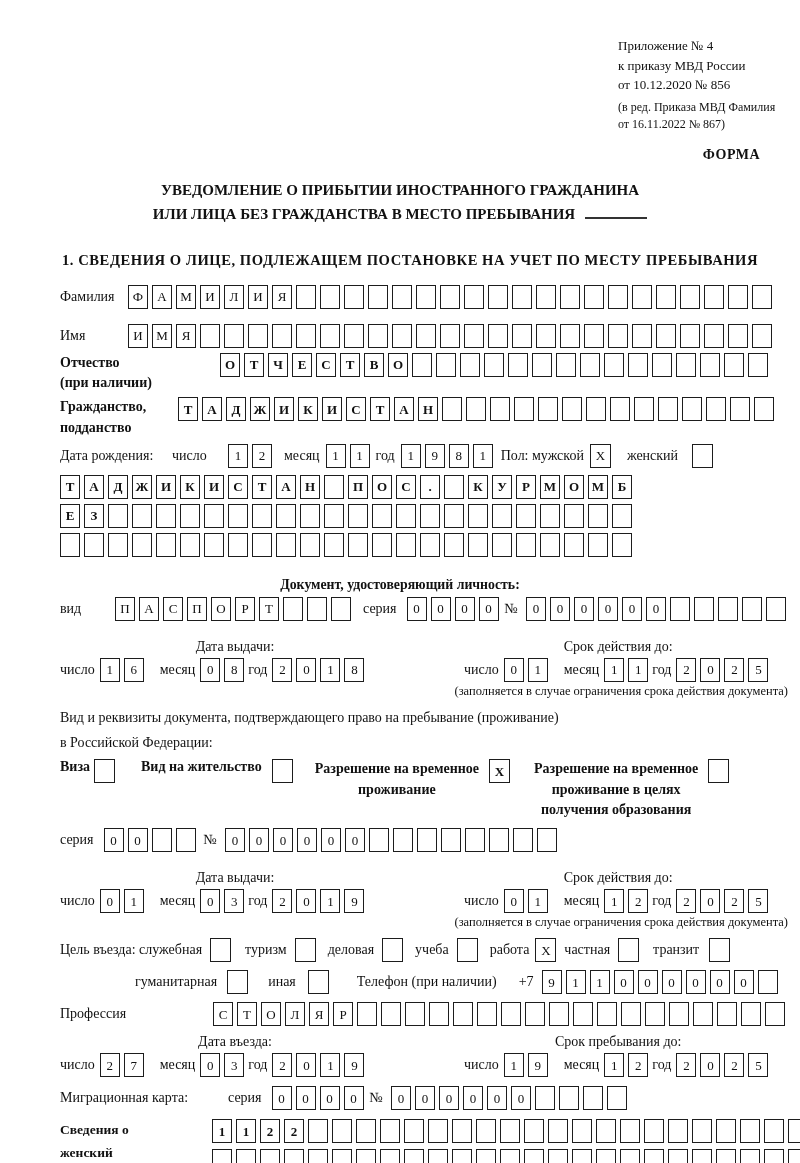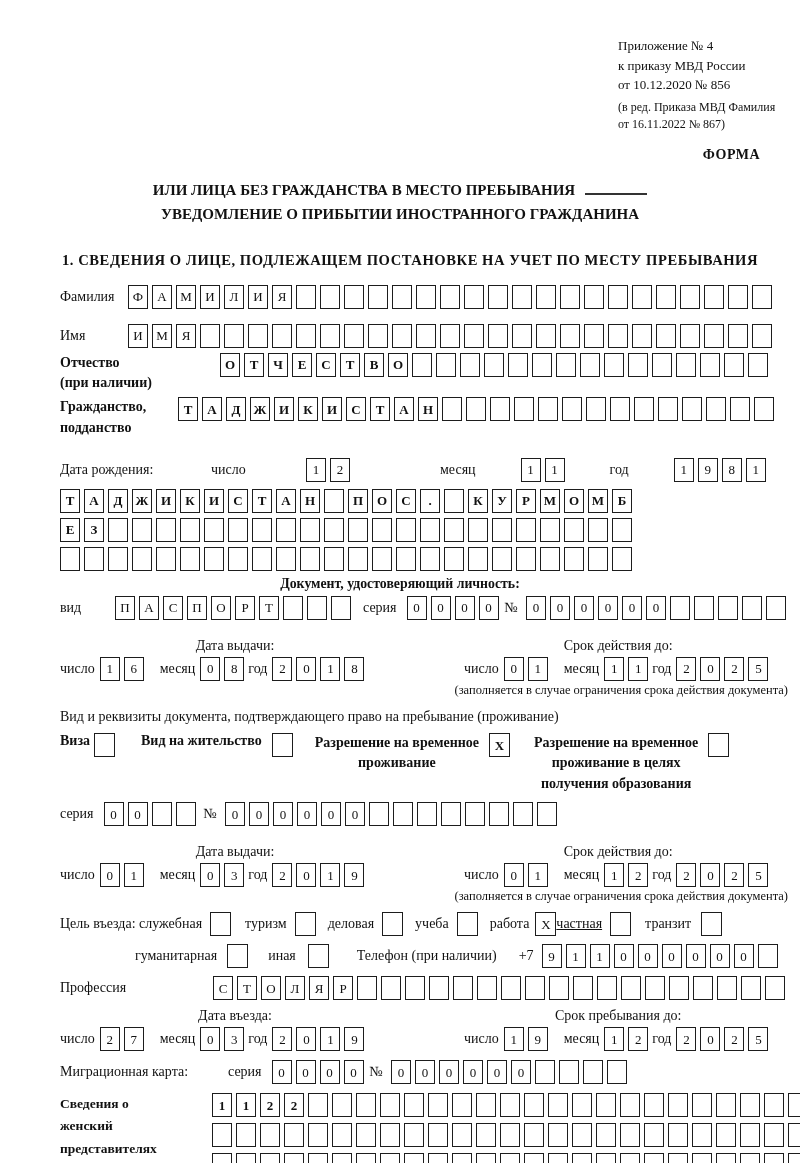--- a/index.html
+++ b/index.html
@@ -56,24 +56,24 @@
     <div>к приказу МВД России</div>
     <div>от 10.12.2020 № 856</div>
     <div class="small">
       <div>(в ред. Приказа МВД Фамилия</div>
       <div>от 16.11.2022 № 867)</div>
     </div>
   </div>
   <div class="forma">ФОРМА</div>
 
   <div class="title">
+    <div>УВЕДОМЛЕНИЕ О ПРИБЫТИИ ИНОСТРАННОГО ГРАЖДАНИНА</div>
     <div>
       <span>ИЛИ ЛИЦА БЕЗ ГРАЖДАНСТВА В МЕСТО ПРЕБЫВАНИЯ</span><span class="uline"></span>
     </div>
-    <div>УВЕДОМЛЕНИЕ О ПРИБЫТИИ ИНОСТРАННОГО ГРАЖДАНИНА</div>
   </div>
 
   <div class="section-head">1. СВЕДЕНИЯ О ЛИЦЕ, ПОДЛЕЖАЩЕМ ПОСТАНОВКЕ НА УЧЕТ ПО МЕСТУ ПРЕБЫВАНИЯ</div>
 
   <div class="row" style="margin-top:16px;">
     <span class="lbl" style="width:68px;">Фамилия</span>
     <span class="boxes">
         <span class="cell">Ф</span>
         <span class="cell">А</span>
         <span class="cell">М</span>
@@ -196,21 +196,21 @@
         <span class="cell"></span>
         <span class="cell"></span>
         <span class="cell"></span>
         <span class="cell"></span>
         <span class="cell"></span>
         <span class="cell"></span>
         <span class="cell"></span>
       </span>
   </div>
 
-  <div class="row" style="margin-top:20px;gap:39px;">
+  <div class="row" style="margin-top:6px;">
     <span class="lbl" style="width:112px;">Дата рождения:</span>
     <span class="lbl" style="width:56px;">число</span>
     <span class="boxes">
         <span class="cell">1</span>
         <span class="cell">2</span>
       </span>
     <span class="gap8"></span>
     <span class="lbl" style="margin-right:6px;">месяц</span>
     <span class="boxes">
         <span class="cell">1</span>
@@ -305,21 +305,21 @@
           <span class="cell"></span>
           <span class="cell"></span>
           <span class="cell"></span>
           <span class="cell"></span>
           <span class="cell"></span>
           <span class="cell"></span>
         </div>
     </span>
   </div>
 
-  <div class="plain center" style="font-weight:bold; font-size:13.8px; margin-top:5px; margin-right:60px;">Документ, удостоверяющий личность:</div>
+  <div class="plain center" style="font-weight:bold; font-size:13.8px; margin-top:20px; margin-right:60px;">Документ, удостоверяющий личность:</div>
 
   <div class="row" style="margin-top:4px;">
     <span class="lbl" style="width:55px;">вид</span>
     <span class="boxes">
         <span class="cell">П</span>
         <span class="cell">А</span>
         <span class="cell">С</span>
         <span class="cell">П</span>
         <span class="cell">О</span>
         <span class="cell">Р</span>
@@ -394,20 +394,21 @@
             <span class="cell">2</span>
             <span class="cell">5</span>
           </span>
       </div>
     </div>
   </div>
   <div class="note-right">(заполняется в случае ограничения срока действия документа)</div>
 
   <div class="plain" style="margin-top:6px; line-height:1.8;">
     <div>Вид и реквизиты документа, подтверждающего право на пребывание (проживание)</div>
+    <div>в Российской Федерации:</div>
   </div>
 
   <div class="row top" style="margin-top:4px;">
     <span class="lbl" style="margin-right:4px;">Виза</span>
     <span class="cell cb"></span>
     <span class="lbl" style="margin:0 10px 0 26px;">Вид на жительство</span>
     <span class="cell cb"></span>
     <span class="lbl multi center" style="margin:0 10px 0 22px;">
       <div>Разрешение на временное</div>
       <div>проживание</div>
@@ -500,21 +501,21 @@
     <span class="lbl" style="margin-right:8px;">Цель въезда: служебная</span>
     <span class="cell cb"></span>
     <span class="lbl" style="margin:0 8px 0 14px;">туризм</span>
     <span class="cell cb"></span>
     <span class="lbl" style="margin:0 8px 0 12px;">деловая</span>
     <span class="cell cb"></span>
     <span class="lbl" style="margin:0 8px 0 12px;">учеба</span>
     <span class="cell cb"></span>
     <span class="lbl" style="margin:0 6px 0 12px;">работа</span>
     <span class="cell cb">X</span>
-    <span class="lbl" style="margin:0 8px 0 0;text-decoration:underline;">частная</span>
+    <span class="lbl" style="margin:0 8px 0 8px;">частная</span>
     <span class="cell cb"></span>
     <span class="lbl" style="margin:0 10px 0 14px;">транзит</span>
     <span class="cell cb"></span>
   </div>
 
   <div class="row" style="margin-top:8px; margin-left:135px;">
     <span class="lbl" style="margin-right:10px;">гуманитарная</span>
     <span class="cell cb"></span>
     <span class="lbl" style="margin:0 12px 0 20px;">иная</span>
     <span class="cell cb"></span>

